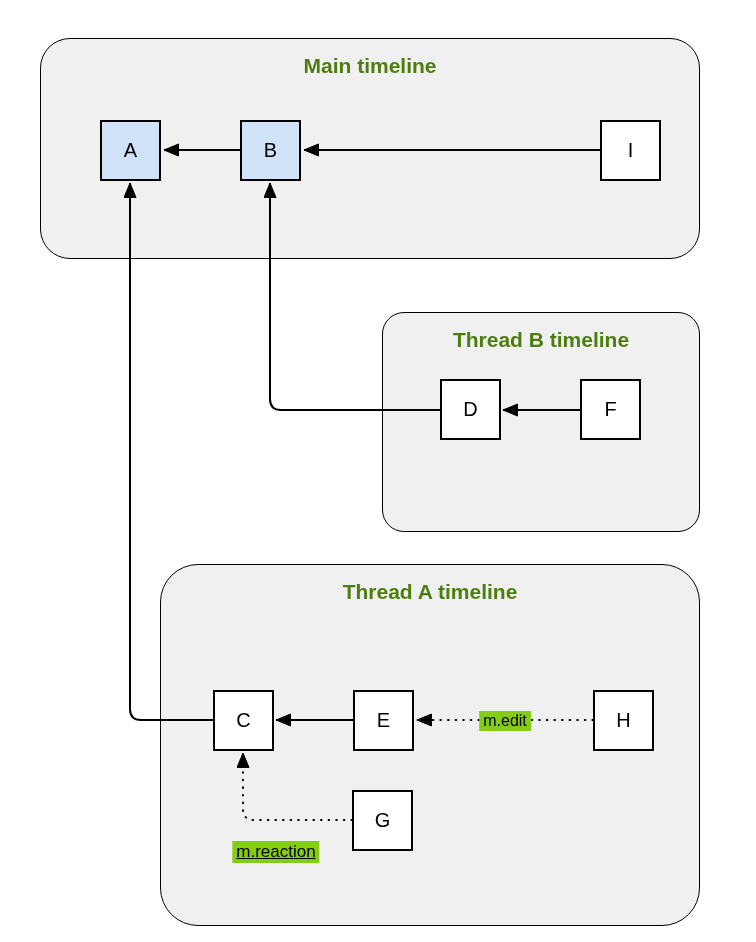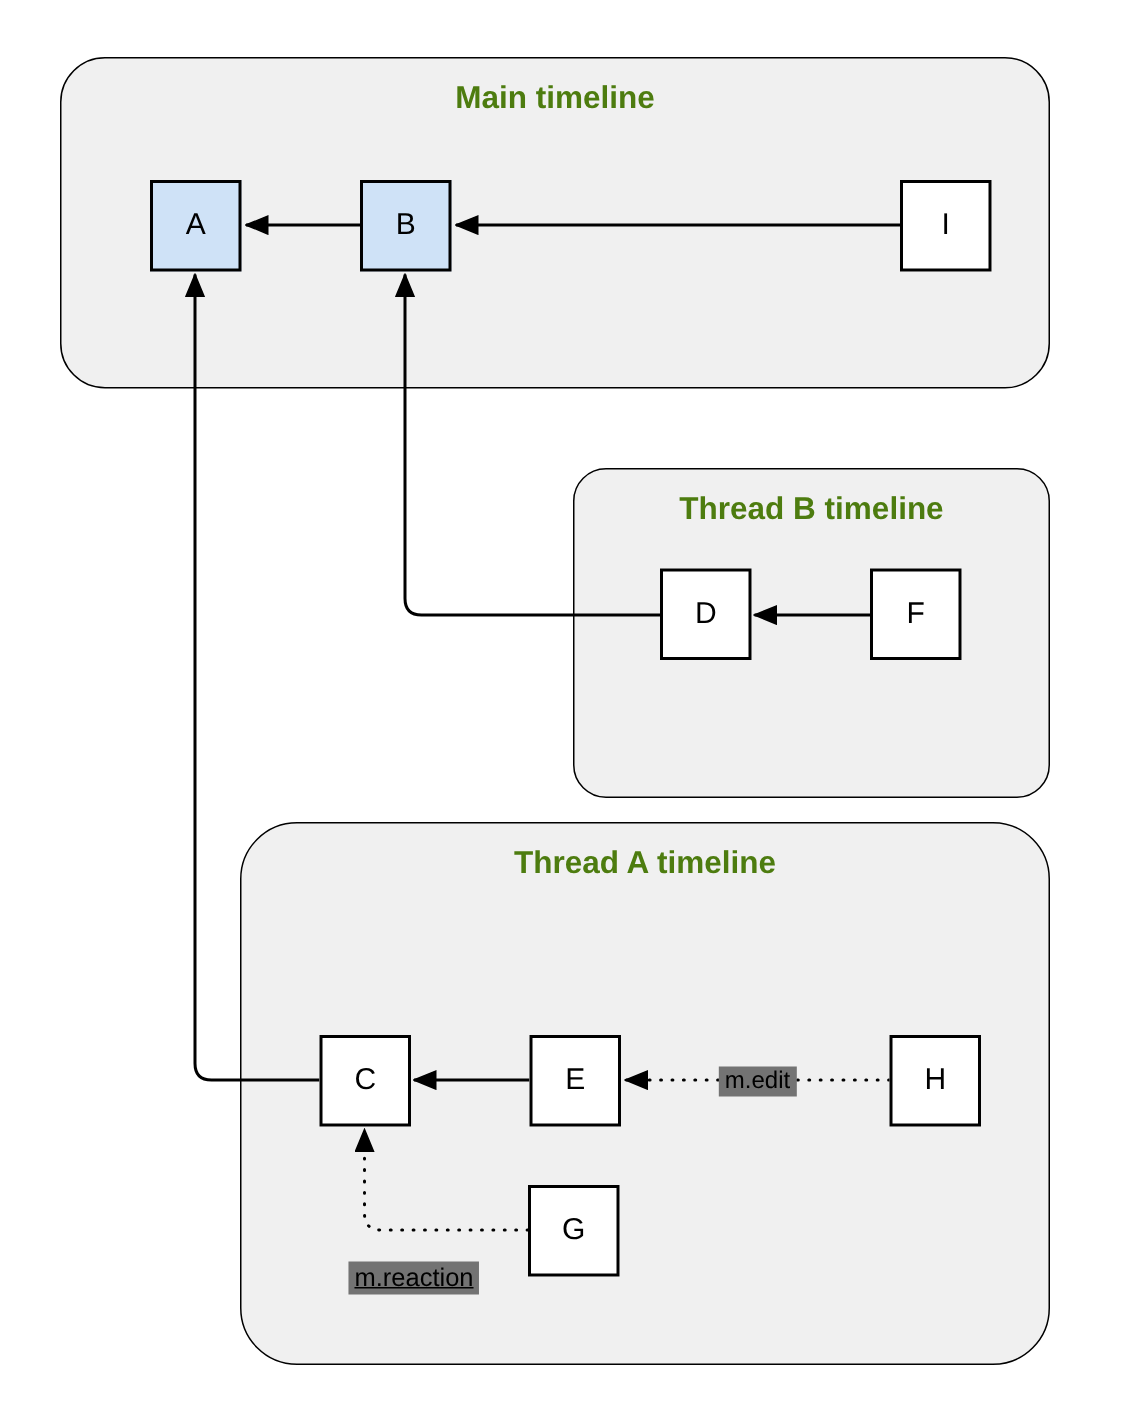--- a/index.html
+++ b/index.html
@@ -19,21 +19,21 @@
   }
   .container-title {
     text-align: center;
     font-weight: bold;
     font-size: 21px;
     color: #4d7c0f;
     padding-top: 15px;
   }
   #container-main   { left: 40px;  top: 38px;  width: 660px; height: 221px; border-radius: 30px; }
   #container-thread-b { left: 382px; top: 300px; width: 318px; height: 220px; border-radius: 22px; margin-top: 12px; }
-  #container-thread-a { left: 160px; top: 548px; width: 540px; height: 362px; border-radius: 38px; }
+  #container-thread-a { left: 160px; top: 564px; width: 540px; height: 362px; border-radius: 38px; }
 
   svg.edges-layer {
     position: absolute;
     left: 0; top: 0;
     pointer-events: none;
   }
   svg.edges-layer path.edge {
     fill: none;
     stroke: #000000;
     stroke-width: 2;
@@ -64,21 +64,21 @@
   #node-D { left: 440px; top: 379px; }
   #node-F { left: 580px; top: 379px; }
   #node-C { left: 213px; top: 690px; }
   #node-E { left: 353px; top: 690px; }
   #node-H { left: 593px; top: 690px; }
   #node-G { left: 352px; top: 790px; }
 
   .edge-label {
     position: absolute;
     transform: translate(-50%, -50%);
-    background: #737373;
+    background: #84cc16;
     color: #000000;
     padding: 1px 4px;
     white-space: nowrap;
   }
   #label-m-edit     { left: 505px; top: 721px; font-size: 16px; }
   #label-m-reaction { left: 276px; top: 852px; font-size: 17px; text-decoration: underline; }
 </style>
 </head>
 <body>
 

